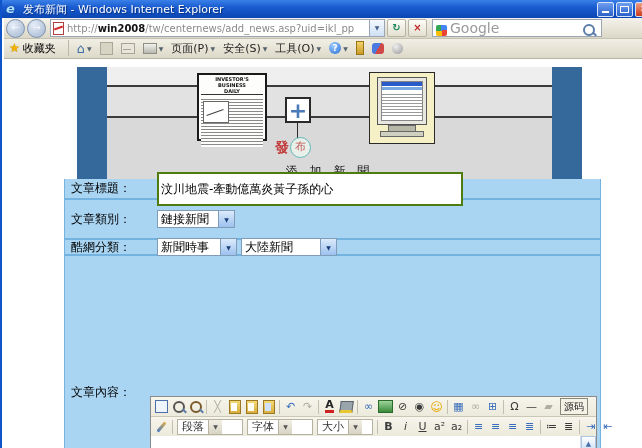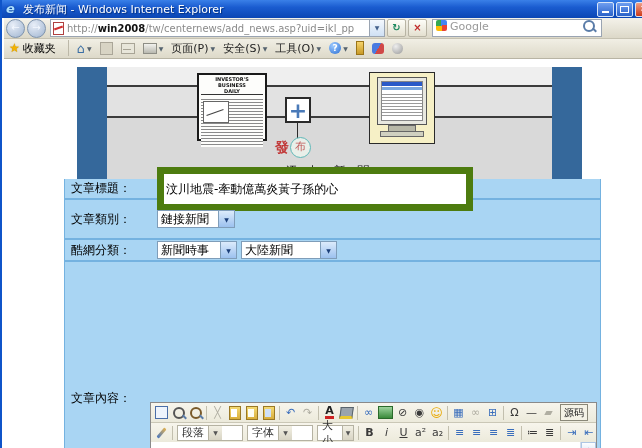--- a/index.html
+++ b/index.html
@@ -30,21 +30,21 @@
   .page-icon{width:9px;height:11px;background:#fff;border:1px solid #b04040;margin:0 3px 0 2px;position:relative;flex:none;}
   .page-icon::after{content:"";position:absolute;left:0;top:4px;width:9px;height:2px;background:#d03030;transform:rotate(-20deg);}
   .url-prefix,.url-path{color:#8a8a8a;}
   .url-host{color:#111;font-weight:bold;}
   .addr-drop{width:14px;height:16px;border:1px solid #9aa4b2;border-left:none;background:linear-gradient(#f4f8fe,#cfe0f4);
     font-size:6px;color:#44618c;text-align:center;line-height:16px;}
   .minibtn{width:17px;height:16px;margin-left:2px;border:1px solid #b8b4a4;border-radius:2px;background:linear-gradient(#fdfdf8,#e4e0d0);
     font-size:10px;text-align:center;line-height:15px;}
   .refresh{color:#1e8a60;font-weight:bold;}
   .stopx{color:#c02828;font-weight:bold;}
-  .searchbox{height:16px;width:168px;margin-left:5px;background:#fff;border:1px solid #9aa4b2;display:flex;align-items:flex-start;font-size:11px;}
+  .searchbox{height:16px;width:168px;margin-left:5px;background:#fff;border:1px solid #9aa4b2;display:flex;align-items:flex-end;font-size:14px;}
   .glogo{width:11px;height:11px;margin:0 3px;border-radius:2px;flex:none;
     background:conic-gradient(#4285f4 0 25%,#ea4335 0 50%,#fbbc05 0 75%,#34a853 0);}
   .search-text{color:#9a9a9a;}
   .mag{position:relative;width:8px;height:8px;border:2px solid #5a7ca8;border-radius:50%;margin-left:auto;margin-right:6px;flex:none;}
   .mag::after{content:"";position:absolute;left:7px;top:7px;width:5px;height:2px;background:#5a7ca8;transform:rotate(45deg);}
 
   
   .cmdbar{position:absolute;left:2px;top:38px;width:638px;height:20px;
     background:linear-gradient(#f2f0e6,#ddd9c9);display:flex;align-items:center;font-size:11px;z-index:28;border-bottom:1px solid #b8b4a4;}
   .fav{display:flex;align-items:center;gap:3px;padding:0 8px 0 5px;}
@@ -94,21 +94,21 @@
   .mon-stand{position:absolute;left:18px;top:52px;width:26px;height:5px;background:#b8b8a8;border:1px solid #666;}
   .mon-base{position:absolute;left:10px;top:58px;width:42px;height:4px;background:#d0d0c0;border:1px solid #666;}
   .addnews-strip{position:absolute;left:103px;top:105px;width:445px;height:15px;background:#d9d9d9;
     text-align:center;font-size:12px;color:#111;letter-spacing:4px;line-height:15px;}
 
   
   .formtable{position:absolute;left:60px;top:120px;width:537px;height:270px;background:#a9d5f3;
     border-left:1px solid #74b2e0;border-right:1px solid #74b2e0;box-sizing:border-box;}
   .frow{display:flex;align-items:center;border-bottom:2px solid #74b2e0;box-sizing:border-box;position:relative;}
   .flabel{width:86px;padding-left:6px;font-size:12px;color:#000;flex:none;}
-  .txtinput{height:16px;border:7px solid #4d7c0f;background:#fff;font-size:12px;
+  .txtinput{height:16px;border:2px solid #4d7c0f;background:#fff;font-size:12px;
     font-family:"DejaVu Sans","Liberation Sans",sans-serif;padding:7px 2px;}
   .selectbox{height:18px;border:1px solid #7f9db9;background:#fff;display:flex;align-items:center;
     font-size:12px;padding-left:3px;box-sizing:border-box;}
   .selarr{margin-left:auto;width:15px;height:100%;border-left:1px solid #7f9db9;
     background:linear-gradient(#dcebfb,#9cc1ef);color:#1b3f7a;font-size:6px;display:flex;align-items:center;justify-content:center;}
   .unit{font-size:12px;margin-left:14px;}
 
   
   .editor{position:absolute;left:85px;top:140px;width:447px;height:250px;background:#fff;border:1px solid #8a8a8a;box-sizing:border-box;}
   .tbrow{height:19px;background:linear-gradient(#f7f5ec,#eceadb);border-bottom:1px solid #cac7b6;
@@ -280,21 +280,21 @@
 
 
       <div class="frow" style="height:40px;">
         <span class="flabel">文章類別：</span>
         <span class="selectbox" style="width:78px;">
           <span>鏈接新聞</span>
           <span class="selarr">▼</span>
         </span>
       </div>
 
-      <div class="frow" style="height:22px;align-items:center;">
+      <div class="frow" style="height:16px;align-items:center;">
         <span class="flabel">酷網分類：</span>
         <span class="selectbox" style="width:80px;">
           <span>新聞時事</span>
           <span class="selarr">▼</span>
         </span>
         <span class="selectbox" style="width:96px;margin-left:4px;">
           <span>大陸新聞</span>
           <span class="selarr">▼</span>
         </span>
       </div>
@@ -361,21 +361,21 @@
               </span>
             <span class="vsep"></span>
             <span class="combo" style="width:66px;">
               <span class="cval">段落</span>
               <span class="carr">▼</span>
             </span>
             <span class="combo" style="width:66px;">
               <span class="cval">字体</span>
               <span class="carr">▼</span>
             </span>
-            <span class="combo" style="width:37px;">
+            <span class="combo" style="width:56px;">
               <span class="cval">大小</span>
               <span class="carr">▼</span>
             </span>
             <span class="vsep"></span>
             <span class="tb bold">B</span>
             <span class="tb ital">i</span>
             <span class="tb undl">U</span>
             <span class="tb">a²</span>
             <span class="tb">a₂</span>
             <span class="vsep"></span>

